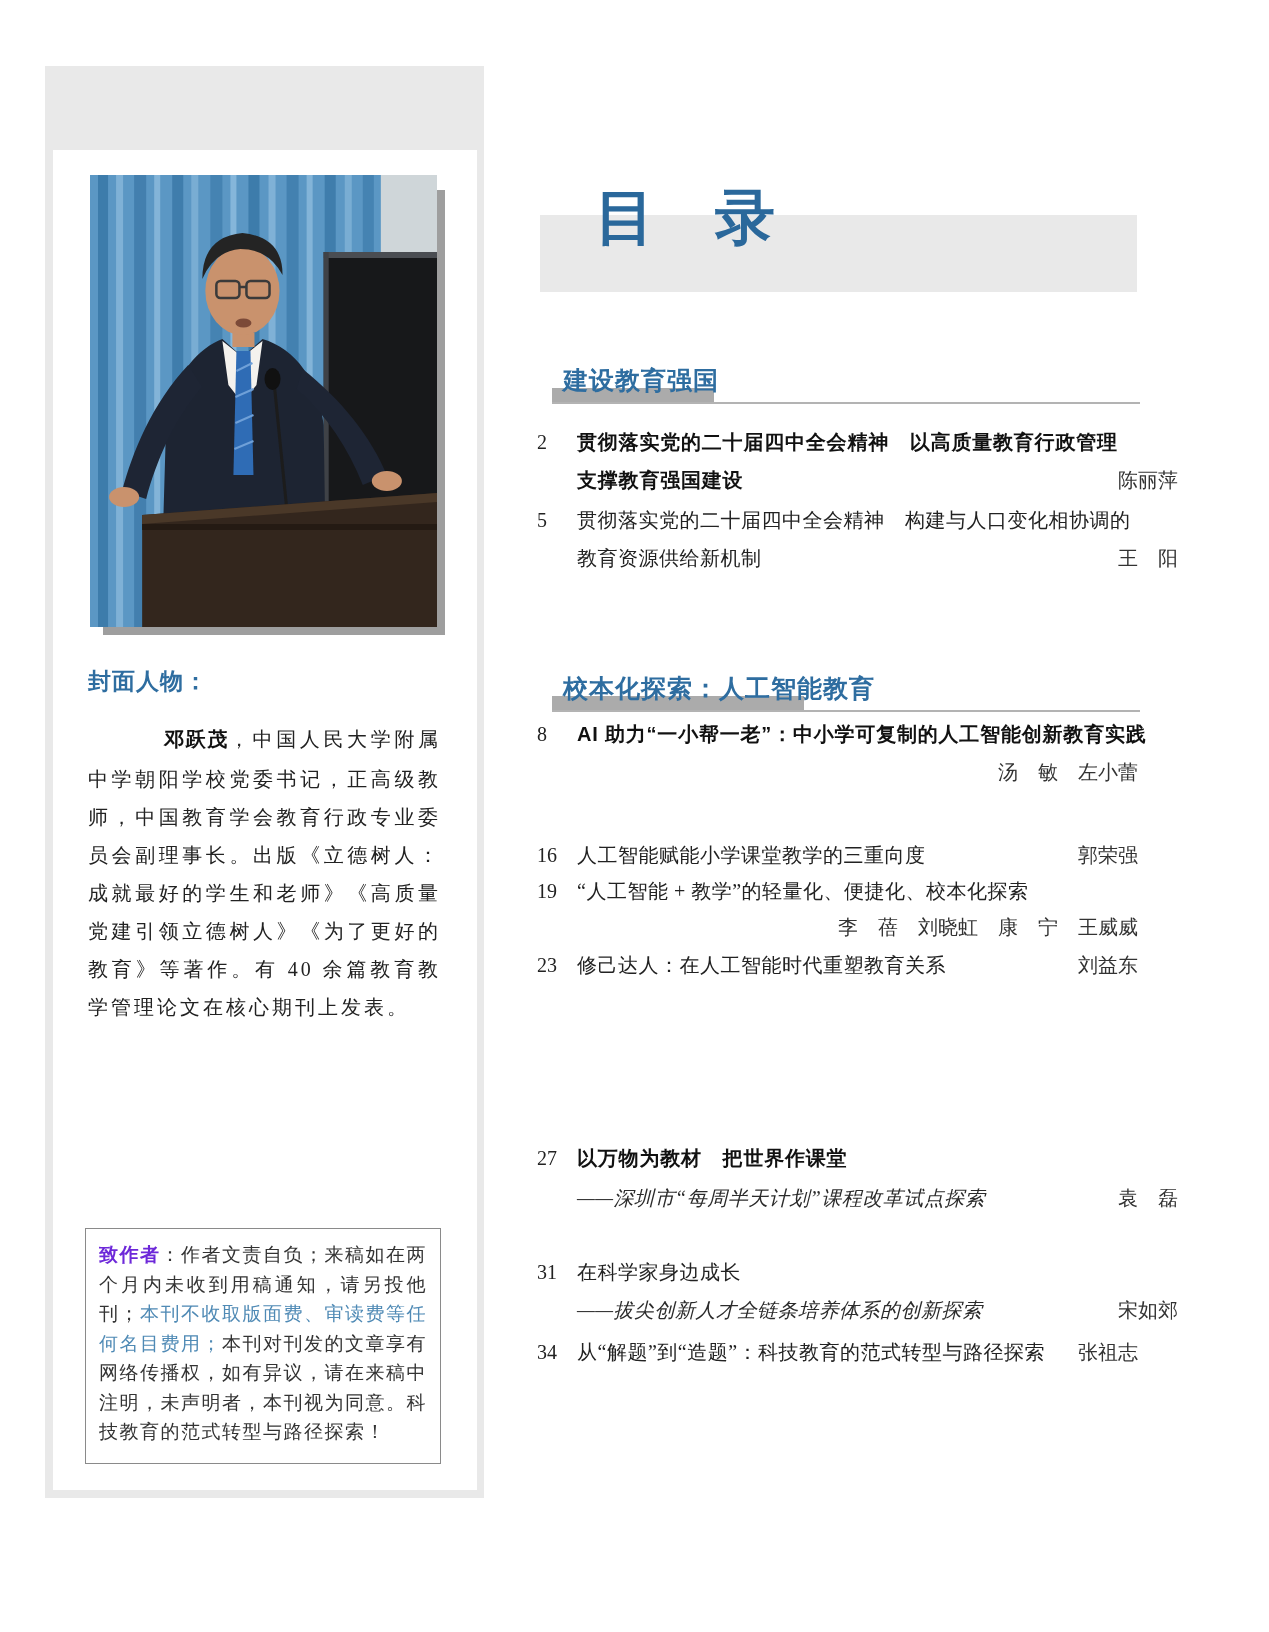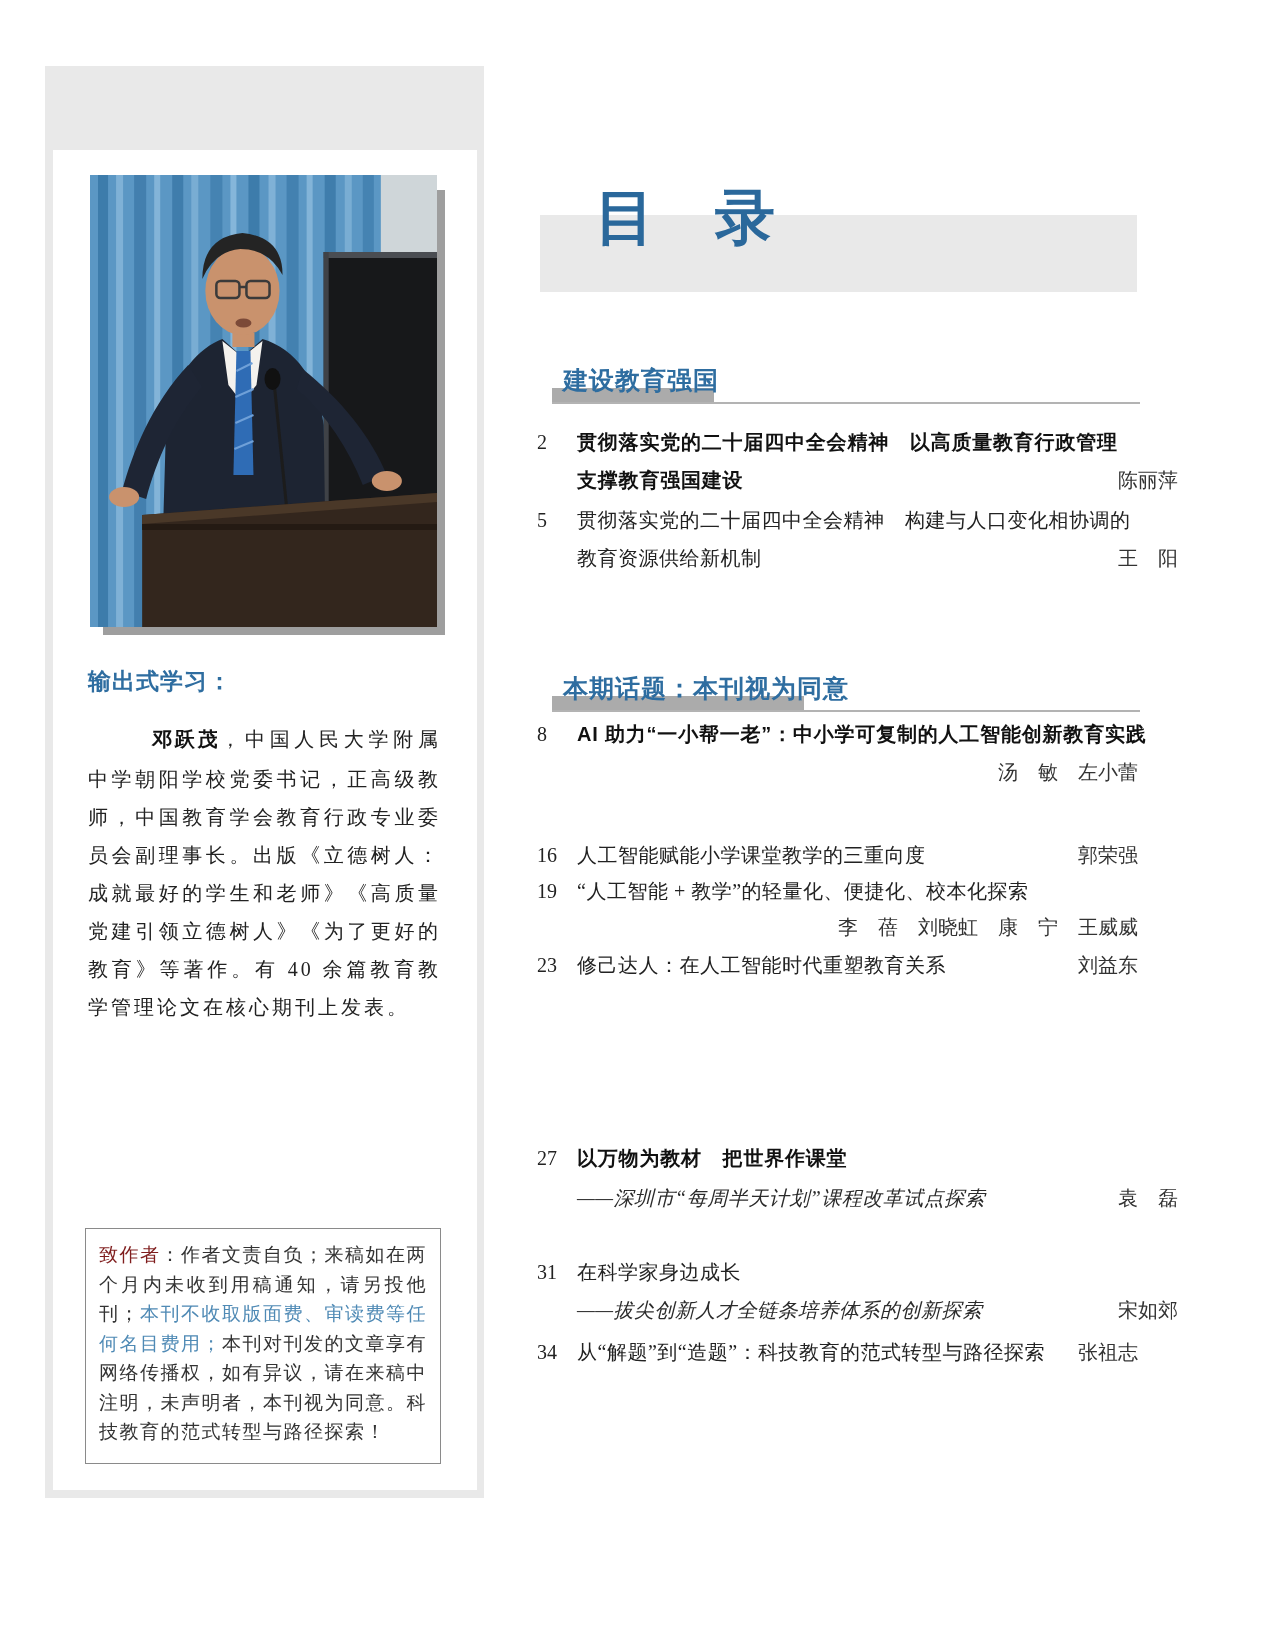--- a/index.html
+++ b/index.html
@@ -11,26 +11,26 @@
   .left-card{position:absolute;left:53px;top:150px;width:424px;height:1340px;background:#ffffff;}
   .photo{position:absolute;left:90px;top:175px;width:347px;height:452px;}
   .photo svg{display:block;width:100%;height:100%;}
   .ph-shadow-r{position:absolute;left:437px;top:190px;width:8px;height:445px;background:#9e9e9e;}
   .ph-shadow-b{position:absolute;left:103px;top:627px;width:342px;height:8px;background:#9e9e9e;}
 
   .cover-label{position:absolute;left:88px;top:666px;font-family:"Liberation Sans","DejaVu Sans",sans-serif;
         font-weight:700;font-size:23px;color:#2e6da0;letter-spacing:1px;}
   .bio{position:absolute;left:88px;top:700px;width:353px;font-size:20px;line-height:38px;
         letter-spacing:3px;text-align:justify;text-indent:64px;color:#222;}
-  .bio b{font-family:Liberation Mono, monospace;font-weight:700;color:#111;letter-spacing:1px;}
+  .bio b{font-family:Liberation Mono, monospace;font-weight:700;color:#111;letter-spacing:1px;margin-left:12px;}
 
   .notice{position:absolute;left:85px;top:1228px;width:356px;height:236px;border:1px solid #8a8a8a;
         box-sizing:border-box;padding:11px 13px;font-size:19px;line-height:29.5px;letter-spacing:1.5px;
         text-align:justify;color:#333;}
-  .notice b{font-family:"Liberation Sans","DejaVu Sans",sans-serif;font-weight:400;color:#7f1d1d;}
+  .notice b{font-family:"Liberation Sans","DejaVu Sans",sans-serif;font-weight:700;color:#6d28d9;}
   .notice .hl{color:#4f8ab5;}
 
   
   .title-band{position:absolute;left:540px;top:215px;width:597px;height:77px;background:#e9e9e9;}
   .toc-title{position:absolute;left:595px;top:178px;font-family:"Liberation Sans","DejaVu Sans",sans-serif;
         font-weight:700;font-size:60px;line-height:80px;color:#2a689b;}
 
   .sec{position:absolute;left:540px;width:600px;height:44px;}
   .sec-bar{position:absolute;left:12px;top:24px;height:16px;background:#ababab;}
   .sec-rule{position:absolute;left:12px;right:0;top:38px;height:2px;background:#b3b3b3;}
@@ -105,21 +105,21 @@
 
       <polygon points="52,340 346,318 346,452 52,452" fill="#33261d"></polygon>
       <polygon points="52,340 346,318 346,327 52,349" fill="#4a3828"></polygon>
       <rect x="52" y="349" width="294" height="6" fill="#241a13"></rect>
 
       <ellipse cx="34" cy="322" rx="15" ry="10" fill="#c9926d"></ellipse>
       <ellipse cx="296" cy="306" rx="15" ry="10" fill="#c9926d"></ellipse>
     </svg>
   </div>
 
-  <div class="cover-label">输出式学习：</div>
+  <div class="cover-label">封面人物：</div>
   <p class="bio"><b>邓跃茂</b><span>，中国人民大学附属中学朝阳学校党委书记，正高级教师，中国教育学会教育行政专业委员会副理事长。出版《立德树人：成就最好的学生和老师》《高质量党建引领立德树人》《为了更好的教育》等著作。有 40 余篇教育教学管理论文在核心期刊上发表。</span></p>
 
   <div class="notice"><b>致作者</b><span>：作者文责自负；来稿如在两个月内未收到用稿通知，请另投他刊；</span><span class="hl">本刊不收取版面费、审读费等任何名目费用；</span><span>本刊对刊发的文章享有网络传播权，如有异议，请在来稿中注明，未声明者，本刊视为同意。科技教育的范式转型与路径探索！</span></div>
 
   <div class="title-band"></div>
   <div class="toc-title">目　录</div>
 
   <div class="sec" style="top:364px">
     <div class="sec-bar" style="width:162px"></div>
     <div class="sec-rule"></div>
@@ -140,21 +140,21 @@
     <span class="ttl-s">贯彻落实党的二十届四中全会精神　构建与人口变化相协调的</span>
   </div>
   <div class="row cont" style="top:544px">
     <span class="ttl-s">教育资源供给新机制</span>
     <span class="auth">王　阳</span>
   </div>
 
   <div class="sec" style="top:672px">
     <div class="sec-bar" style="width:252px"></div>
     <div class="sec-rule"></div>
-    <span class="sec-txt">本期话题：本刊视为同意</span>
+    <span class="sec-txt">校本化探索：人工智能教育</span>
   </div>
 
   <div class="row" style="top:720px">
     <span class="num">8</span>
     <span class="ttl-b">AI 助力“一小帮一老”：中小学可复制的人工智能创新教育实践</span>
   </div>
   <div class="row" style="top:758px">
     <span class="auth">汤　敏　左小蕾</span>
   </div>
 

